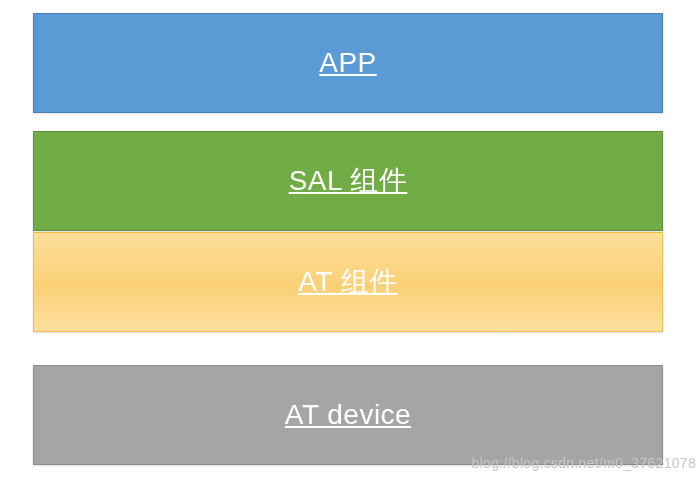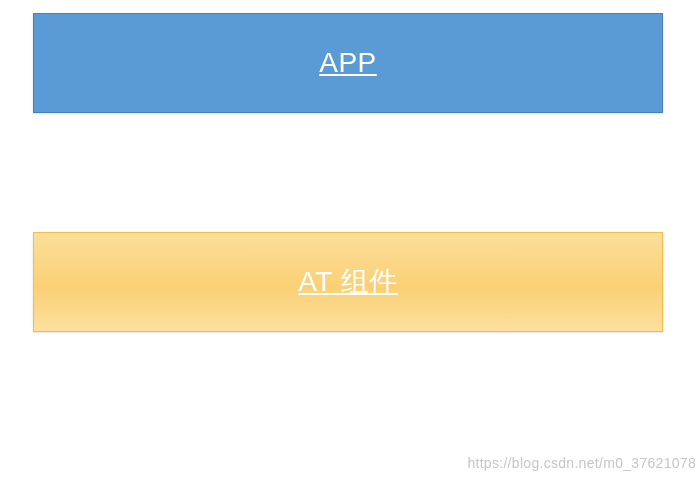--- a/index.html
+++ b/index.html
@@ -51,21 +51,27 @@
 </style>
 </head>
 <body>
 
 <div class="canvas" style="background: rgb(255, 255, 255);">
 
   <div class="layer-box layer-0" style="background: rgb(91, 155, 213); border-color: rgb(74, 126, 186); color: rgb(255, 255, 255);">
     <span class="layer-label">APP</span>
   </div>
 
+  <div class="layer-box layer-1" style="background: rgb(112, 173, 71); border-color: rgb(94, 145, 57); color: rgb(255, 255, 255);">
+    <span class="layer-label">SAL 组件</span>
+  </div>
 
   <div class="layer-box layer-2" style="background: linear-gradient(rgb(252, 223, 155) 0%, rgb(250, 208, 117) 55%, rgb(252, 224, 158) 100%); border-color: rgb(242, 190, 69); color: rgb(255, 255, 255);">
     <span class="layer-label">AT 组件</span>
   </div>
 
+  <div class="layer-box layer-3" style="background: rgb(165, 165, 165); border-color: rgb(140, 140, 140); color: rgb(255, 255, 255);">
+    <span class="layer-label">AT device</span>
+  </div>
 
-  <div class="watermark" style="color: rgb(198, 198, 198);">https://blog.csdn.net/m0_37621078</div>
+  <div class="watermark" style="color: rgb(198, 198, 198);">blog://blog.csdn.net/m0_37621078</div>
 
 </div>
 
 </body></html>

